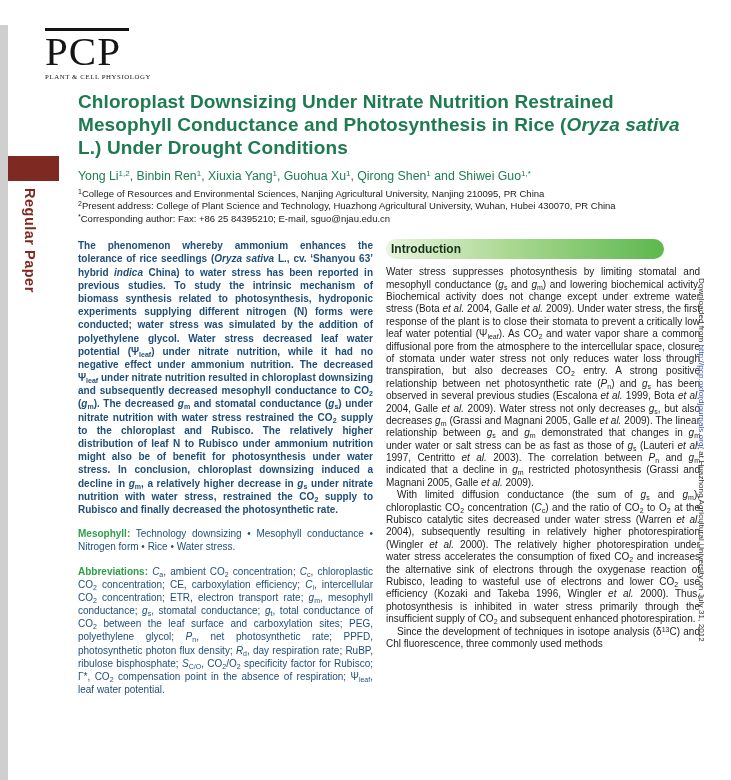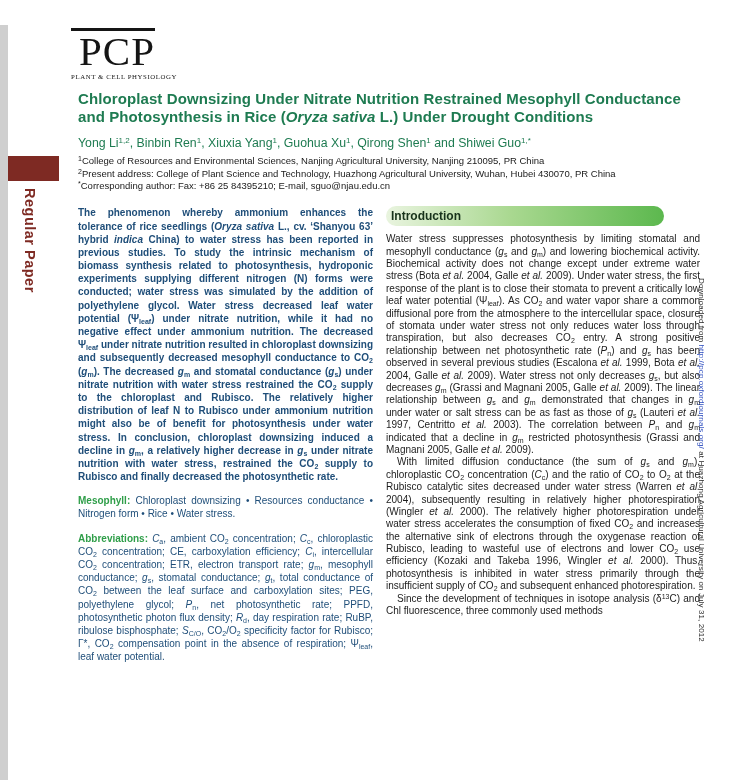--- a/index.html
+++ b/index.html
@@ -5,21 +5,21 @@
   html,body { margin:0; padding:0; background:#ffffff; }
   .page {
     position:relative; width:731px; height:780px; background:#ffffff;
     font-family:"Liberation Sans", sans-serif; overflow:hidden;
   }
   .edge-strip {
     position:absolute; left:0; top:25px; width:8px; height:755px;
     background:#cfcfcf;
   }
   
-  .logo { position:absolute; left:71px; top:28px; width:92px;text-align:center; }
+  .logo { position:absolute; left:45px; top:28px; width:92px; }
   .logo-rule { width:84px; height:3px; background:#151515; margin-bottom:1px; }
   .logo-text {
     font-family:"Liberation Serif", serif; font-size:41px; line-height:0.95;
     color:#151515; letter-spacing:1px; font-weight:400;
   }
   .logo-tagline {
     font-family:"Liberation Serif", serif; font-size:6.8px; color:#151515;
     letter-spacing:0.6px; margin-top:2px; white-space:nowrap;
   }
   
@@ -32,21 +32,21 @@
   
   .watermark {
     position:absolute; left:697px; top:278px;
     writing-mode:vertical-rl; font-size:8px; color:#2b2b2b;
     white-space:nowrap; letter-spacing:0.1px;
   }
   .watermark a { color:#2f4fc0; text-decoration:none; }
   
   .content { position:absolute; left:78px; top:90px; width:622px; }
   h1.title {
-    margin:0; font-size:15px; line-height:1.22; font-weight:bold;
+    margin:0; font-size:19px; line-height:1.22; font-weight:bold;
     color:#1e7b51; letter-spacing:0.1px;
   }
   .authors { margin-top:9px; font-size:12.3px; color:#1e7b51; }
   .authors sup { font-size:8px; }
   .affiliations { margin-top:5px; font-size:9.5px; color:#1a1a1a; line-height:1.36; }
   .affiliations sup { font-size:7px; }
   .columns { display:flex; margin-top:13px; }
   .col-left  { width:295px; margin-right:13px; }
   .col-right { width:314px; }
   
@@ -99,21 +99,21 @@
     <div class="affiliations">
       <div><sup>1</sup>College of Resources and Environmental Sciences, Nanjing Agricultural University, Nanjing 210095, PR China</div>
       <div><sup>2</sup>Present address: College of Plant Science and Technology, Huazhong Agricultural University, Wuhan, Hubei 430070, PR China</div>
       <div><sup>*</sup>Corresponding author: Fax: +86 25 84395210; E-mail, sguo@njau.edu.cn</div>
     </div>
 
     <div class="columns">
 
       <div class="col-left">
         <p class="abstract">The phenomenon whereby ammonium enhances the tolerance of rice seedlings (<i>Oryza sativa</i> L., cv. ‘Shanyou 63’ hybrid <i>indica</i> China) to water stress has been reported in previous studies. To study the intrinsic mechanism of biomass synthesis related to photosynthesis, hydroponic experiments supplying different nitrogen (N) forms were conducted; water stress was simulated by the addition of polyethylene glycol. Water stress decreased leaf water potential (Ψ<sub>leaf</sub>) under nitrate nutrition, while it had no negative effect under ammonium nutrition. The decreased Ψ<sub>leaf</sub> under nitrate nutrition resulted in chloroplast downsizing and subsequently decreased mesophyll conductance to CO<sub>2</sub> (<i>g</i><sub>m</sub>). The decreased <i>g</i><sub>m</sub> and stomatal conductance (<i>g</i><sub>s</sub>) under nitrate nutrition with water stress restrained the CO<sub>2</sub> supply to the chloroplast and Rubisco. The relatively higher distribution of leaf N to Rubisco under ammonium nutrition might also be of benefit for photosynthesis under water stress. In conclusion, chloroplast downsizing induced a decline in <i>g</i><sub>m</sub>, a relatively higher decrease in <i>g</i><sub>s</sub> under nitrate nutrition with water stress, restrained the CO<sub>2</sub> supply to Rubisco and finally decreased the photosynthetic rate.</p>
-        <p class="kv"><span class="green-label">Mesophyll:</span> <span>Chloroplast downsizing • Resources conductance • Nitrogen form • Rice • Water stress.</span></p>
+        <p class="kv"><span class="green-label">Mesophyll:</span> <span>Technology downsizing • Mesophyll conductance • Nitrogen form • Rice • Water stress.</span></p>
         <p class="kv"><span class="green-label">Abbreviations:</span> <span><i>C</i><sub>a</sub>, ambient CO<sub>2</sub> concentration; <i>C</i><sub>c</sub>, chloroplastic CO<sub>2</sub> concentration; CE, carboxylation efficiency; <i>C</i><sub>i</sub>, intercellular CO<sub>2</sub> concentration; ETR, electron transport rate; <i>g</i><sub>m</sub>, mesophyll conductance; <i>g</i><sub>s</sub>, stomatal conductance; <i>g</i><sub>t</sub>, total conductance of CO<sub>2</sub> between the leaf surface and carboxylation sites; PEG, polyethylene glycol; <i>P</i><sub>n</sub>, net photosynthetic rate; PPFD, photosynthetic photon flux density; <i>R</i><sub>d</sub>, day respiration rate; RuBP, ribulose bisphosphate; <i>S</i><sub>C/O</sub>, CO<sub>2</sub>/O<sub>2</sub> specificity factor for Rubisco; Γ*, CO<sub>2</sub> compensation point in the absence of respiration; Ψ<sub>leaf</sub>, leaf water potential.</span></p>
       </div>
 
       <div class="col-right">
         <div class="section-heading">Introduction</div>
         <p class="body-par">Water stress suppresses photosynthesis by limiting stomatal and mesophyll conductance (<i>g</i><sub>s</sub> and <i>g</i><sub>m</sub>) and lowering biochemical activity. Biochemical activity does not change except under extreme water stress (Bota <i>et al.</i> 2004, Galle <i>et al.</i> 2009). Under water stress, the first response of the plant is to close their stomata to prevent a critically low leaf water potential (Ψ<sub>leaf</sub>). As CO<sub>2</sub> and water vapor share a common diffusional pore from the atmosphere to the intercellular space, closure of stomata under water stress not only reduces water loss through transpiration, but also decreases CO<sub>2</sub> entry. A strong positive relationship between net photosynthetic rate (<i>P</i><sub>n</sub>) and <i>g</i><sub>s</sub> has been observed in several previous studies (Escalona <i>et al.</i> 1999, Bota <i>et al.</i> 2004, Galle <i>et al.</i> 2009). Water stress not only decreases <i>g</i><sub>s</sub>, but also decreases <i>g</i><sub>m</sub> (Grassi and Magnani 2005, Galle <i>et al.</i> 2009). The linear relationship between <i>g</i><sub>s</sub> and <i>g</i><sub>m</sub> demonstrated that changes in <i>g</i><sub>m</sub> under water or salt stress can be as fast as those of <i>g</i><sub>s</sub> (Lauteri <i>et al.</i> 1997, Centritto <i>et al.</i> 2003). The correlation between <i>P</i><sub>n</sub> and <i>g</i><sub>m</sub> indicated that a decline in <i>g</i><sub>m</sub> restricted photosynthesis (Grassi and Magnani 2005, Galle <i>et al.</i> 2009).</p>
         <p class="body-par indent">With limited diffusion conductance (the sum of <i>g</i><sub>s</sub> and <i>g</i><sub>m</sub>), chloroplastic CO<sub>2</sub> concentration (<i>C</i><sub>c</sub>) and the ratio of CO<sub>2</sub> to O<sub>2</sub> at the Rubisco catalytic sites decreased under water stress (Warren <i>et al.</i> 2004), subsequently resulting in relatively higher photorespiration (Wingler <i>et al.</i> 2000). The relatively higher photorespiration under water stress accelerates the consumption of fixed CO<sub>2</sub> and increases the alternative sink of electrons through the oxygenase reaction of Rubisco, leading to wasteful use of electrons and lower CO<sub>2</sub> use efficiency (Kozaki and Takeba 1996, Wingler <i>et al.</i> 2000). Thus, photosynthesis is inhibited in water stress primarily through the insufficient supply of CO<sub>2</sub> and subsequent enhanced photorespiration.</p>
         <p class="body-par indent">Since the development of techniques in isotope analysis (δ<sup>13</sup>C) and Chl fluorescence, three commonly used methods</p>
       </div>
 

